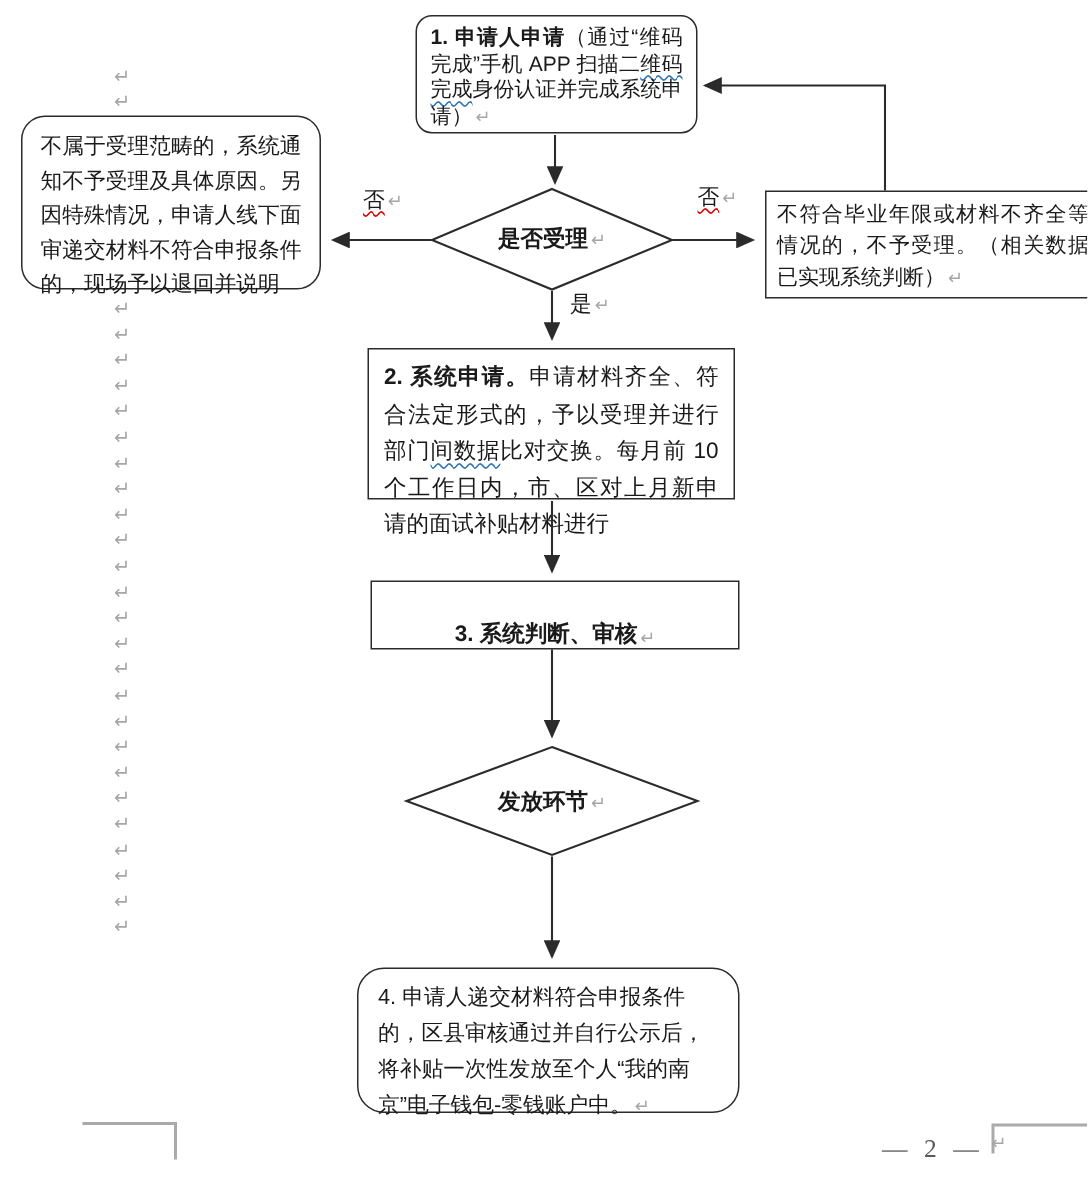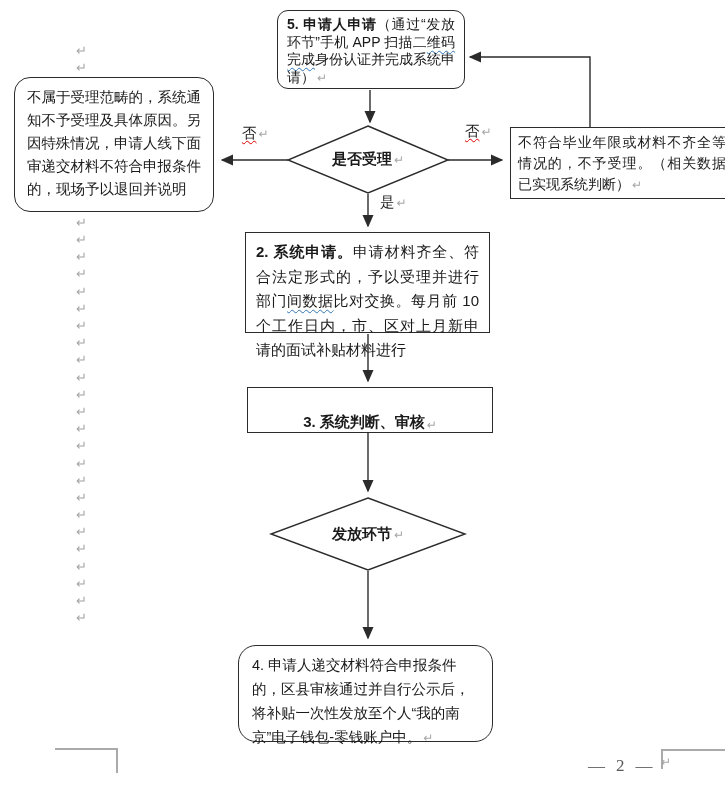--- a/index.html
+++ b/index.html
@@ -10,21 +10,21 @@
   .pmarks span{display:block;height:17.2px;line-height:17.2px;font-size:13px;color:#a6a6a6;padding-left:6px;}
   
   .shape{position:absolute;z-index:2;background:#ffffff;border:1.4px solid #2b2b2b;
          box-sizing:border-box;font-size:14.5px;color:#1a1a1a;}
   .round{border-radius:11px;}
   .bold{font-weight:bold;}
   .ret{color:#a6a6a6;font-weight:normal;font-size:12px;padding-left:2px;}
   .wavy-blue{text-decoration:underline wavy #2e75b6 1px;text-underline-offset:3px;}
   .wavy-red{text-decoration:underline wavy #e00000 1px;text-underline-offset:2px;}
   .box1{left:277px;top:10px;width:188px;height:79px;padding:5px 9px;line-height:17.5px;text-align:justify;font-size:14px;}
-  .leftbox{left:14px;top:77px;width:200px;height:135px;padding:9px 12px;line-height:23px;border-radius:16px;font-family:Liberation Mono, monospace;}
+  .leftbox{left:14px;top:77px;width:200px;height:116px;padding:9px 12px;line-height:23px;border-radius:16px;}
   .rightbox{left:510px;top:127px;width:224px;height:72px;padding:4px 7px;line-height:21px;font-size:14px;text-align:justify;}
   .box2{left:245px;top:232px;width:245px;height:101px;padding:7px 10px;line-height:24.5px;font-size:15px;text-align:justify;}
   .box3{left:247px;top:387px;width:246px;height:46px;display:flex;align-items:flex-end;justify-content:center;font-size:15px;}
   .box4{left:238px;top:645px;width:255px;height:97px;padding:7px 13px;line-height:24px;border-radius:18px;}
   
   .overlay{position:absolute;left:0;top:0;z-index:3;pointer-events:none;}
   
   .flabel{position:absolute;z-index:4;font-size:14.5px;color:#1a1a1a;white-space:nowrap;}
   .dlabel{position:absolute;z-index:4;font-weight:bold;font-size:15px;color:#1a1a1a;text-align:center;white-space:nowrap;}
   
@@ -69,21 +69,21 @@
       <span>↵</span>
       <span>↵</span>
       <span>↵</span>
       <span>↵</span>
       <span>↵</span>
       <span>↵</span>
       <span>↵</span>
     </div>
 
   <div class="shape round box1">
-    <span class="bold">5. 申请人申请</span><span>（通过“发放环节”手机 APP 扫描二</span><span class="wavy-blue">维码完成</span><span>身份认证并完成系统申请）</span><span class="ret">↵</span>
+    <span class="bold">1. 申请人申请</span><span>（通过“维码完成”手机 APP 扫描二</span><span class="wavy-blue">维码完成</span><span>身份认证并完成系统申请）</span><span class="ret">↵</span>
   </div>
 
   <div class="shape leftbox">
     <span>不属于受理范畴的，系统通知不予受理及具体原因。另因特殊情况，申请人线下面审递交材料不符合申报条件的，现场予以退回并说明</span>
   </div>
 
   <div class="shape rightbox">
     <span>不符合毕业年限或材料不齐全等情况的，不予受理。（相关数据已实现系统判断）</span><span class="ret">↵</span>
   </div>
 

